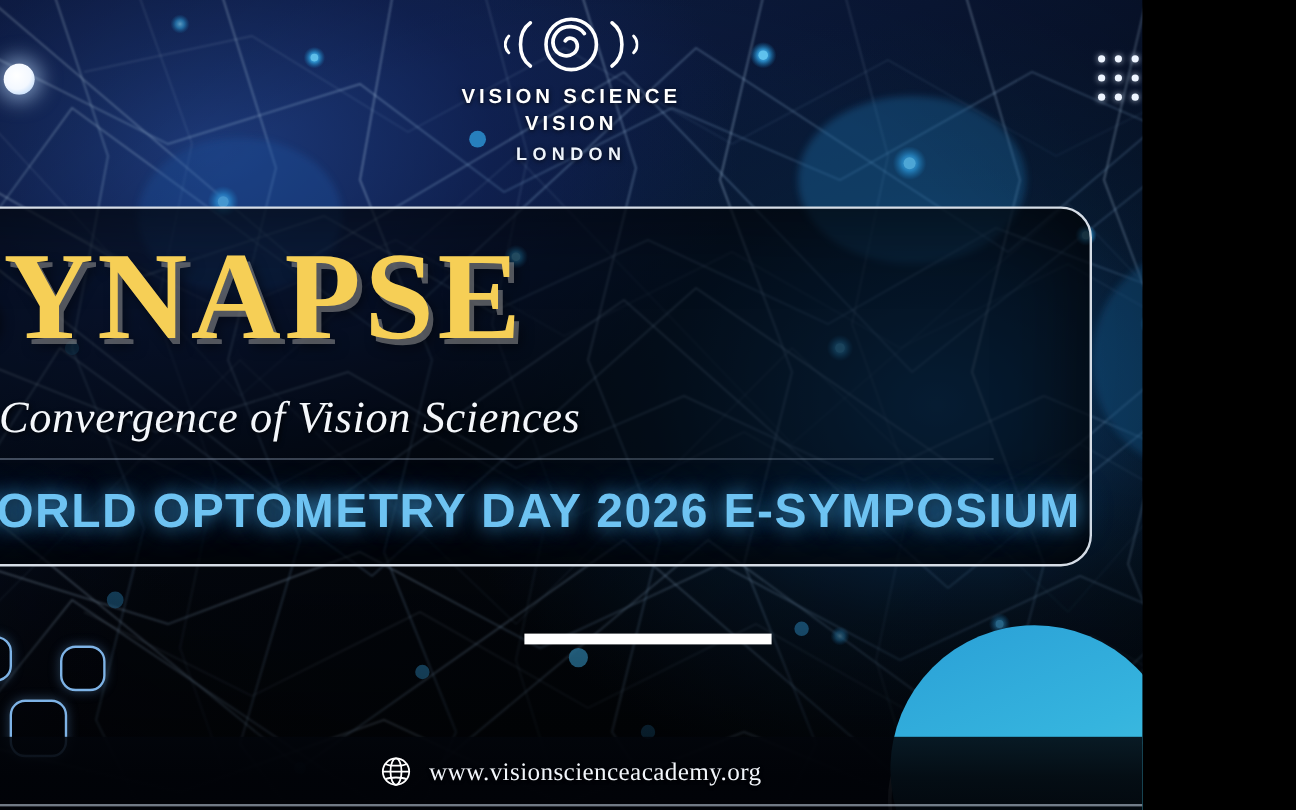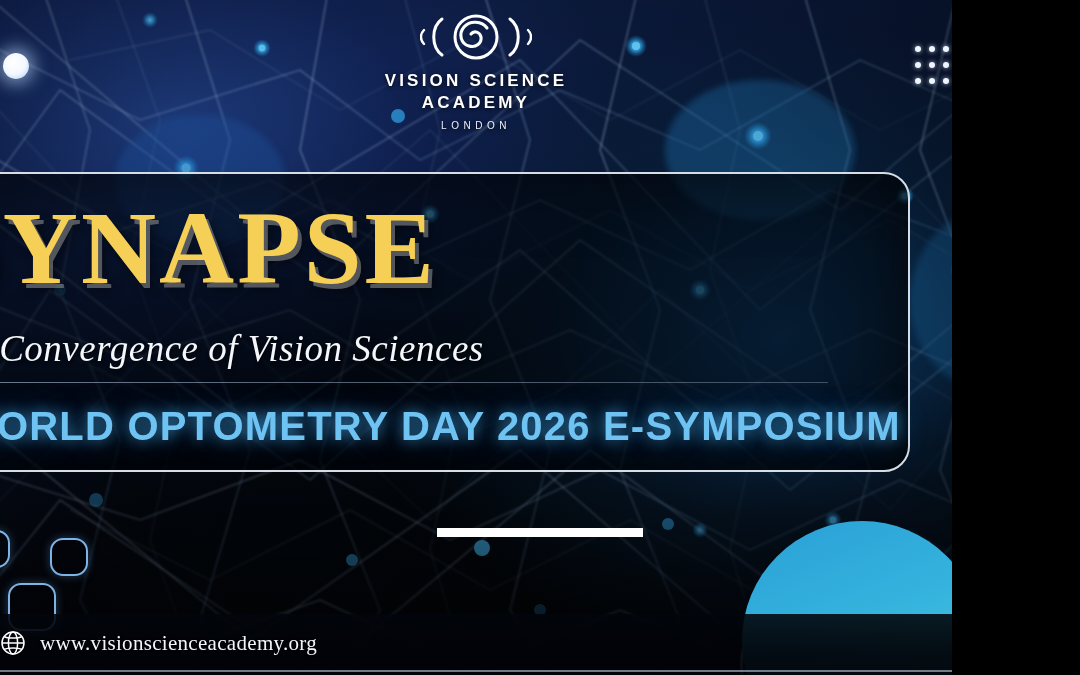--- a/index.html
+++ b/index.html
@@ -161,21 +161,21 @@
   .footer-band {
     position: absolute;
     left: 0; right: 0; top: 614px; height: 61px;
     background: linear-gradient(to bottom, rgba(2,5,11,0.88) 0%, rgba(1,3,8,0.94) 55%, rgba(1,3,8,0.97) 100%);
   }
   .footer-row {
     position: absolute;
     left: 0; right: 0; top: 630px;
     display: flex;
     align-items: center;
-    justify-content: flex-start;
+    justify-content: center;
     gap: 14px;
   }
   .globe-icon { display: block; }
   .footer-url {
     font-family: "Liberation Serif", serif;
     font-size: 21px;
     color: #f2f6fb;
     letter-spacing: 0.3px;
     text-shadow: 0 1px 3px rgba(0,0,0,0.9);
   }
@@ -204,21 +204,21 @@
   }
   .logo-l2 {
     font-family: "Liberation Sans", sans-serif;
     font-size: 17px; font-weight: 700;
     letter-spacing: 3.2px; color: #ffffff;
     margin-top: 1px;
     text-shadow: 0 1px 4px rgba(0,0,0,0.8);
   }
   .logo-l3 {
     font-family: "Liberation Sans", sans-serif;
-    font-size: 10px; font-weight: 400;
+    font-size: 15px; font-weight: 700;
     letter-spacing: 4.5px; color: #eef4fb;
     margin-top: 6px;
     text-shadow: 0 1px 4px rgba(0,0,0,0.8);
   }
 </style>
 </head>
 <body>
 
 <div id="poster">
 
@@ -352,21 +352,21 @@
       <g fill="none" stroke="#ffffff" stroke-linecap="round">
         <path d="M22 9 C11 17, 11 37, 22 45" stroke-width="3"></path>
         <path d="M90 9 C101 17, 101 37, 90 45" stroke-width="3"></path>
         <path d="M4 20 C0 24, 0 30, 4 34" stroke-width="2.4"></path>
         <path d="M108 20 C112 24, 112 30, 108 34" stroke-width="2.4"></path>
         <circle cx="56" cy="27" r="21" stroke-width="3"></circle>
         <path d="M67 18 C62 11, 50 10, 44 17 C38 24, 41 34, 49 36 C56 38, 62 33, 61 27 C60 22, 54 20, 51 24" stroke-width="3.1"></path>
       </g>
     </svg>
     <div class="logo-l1">VISION SCIENCE</div>
-    <div class="logo-l2">ACADEMY</div>
+    <div class="logo-l2">VISION</div>
     <div class="logo-l3">LONDON</div>
   </div>
 
   <div class="frame"></div>
 
   <div class="title">SYNAPSE</div>
   <div class="subtitle">A Convergence of Vision Sciences</div>
   <div class="rule"></div>
   <div class="event">WORLD OPTOMETRY DAY 2026 E-SYMPOSIUM</div>
 

